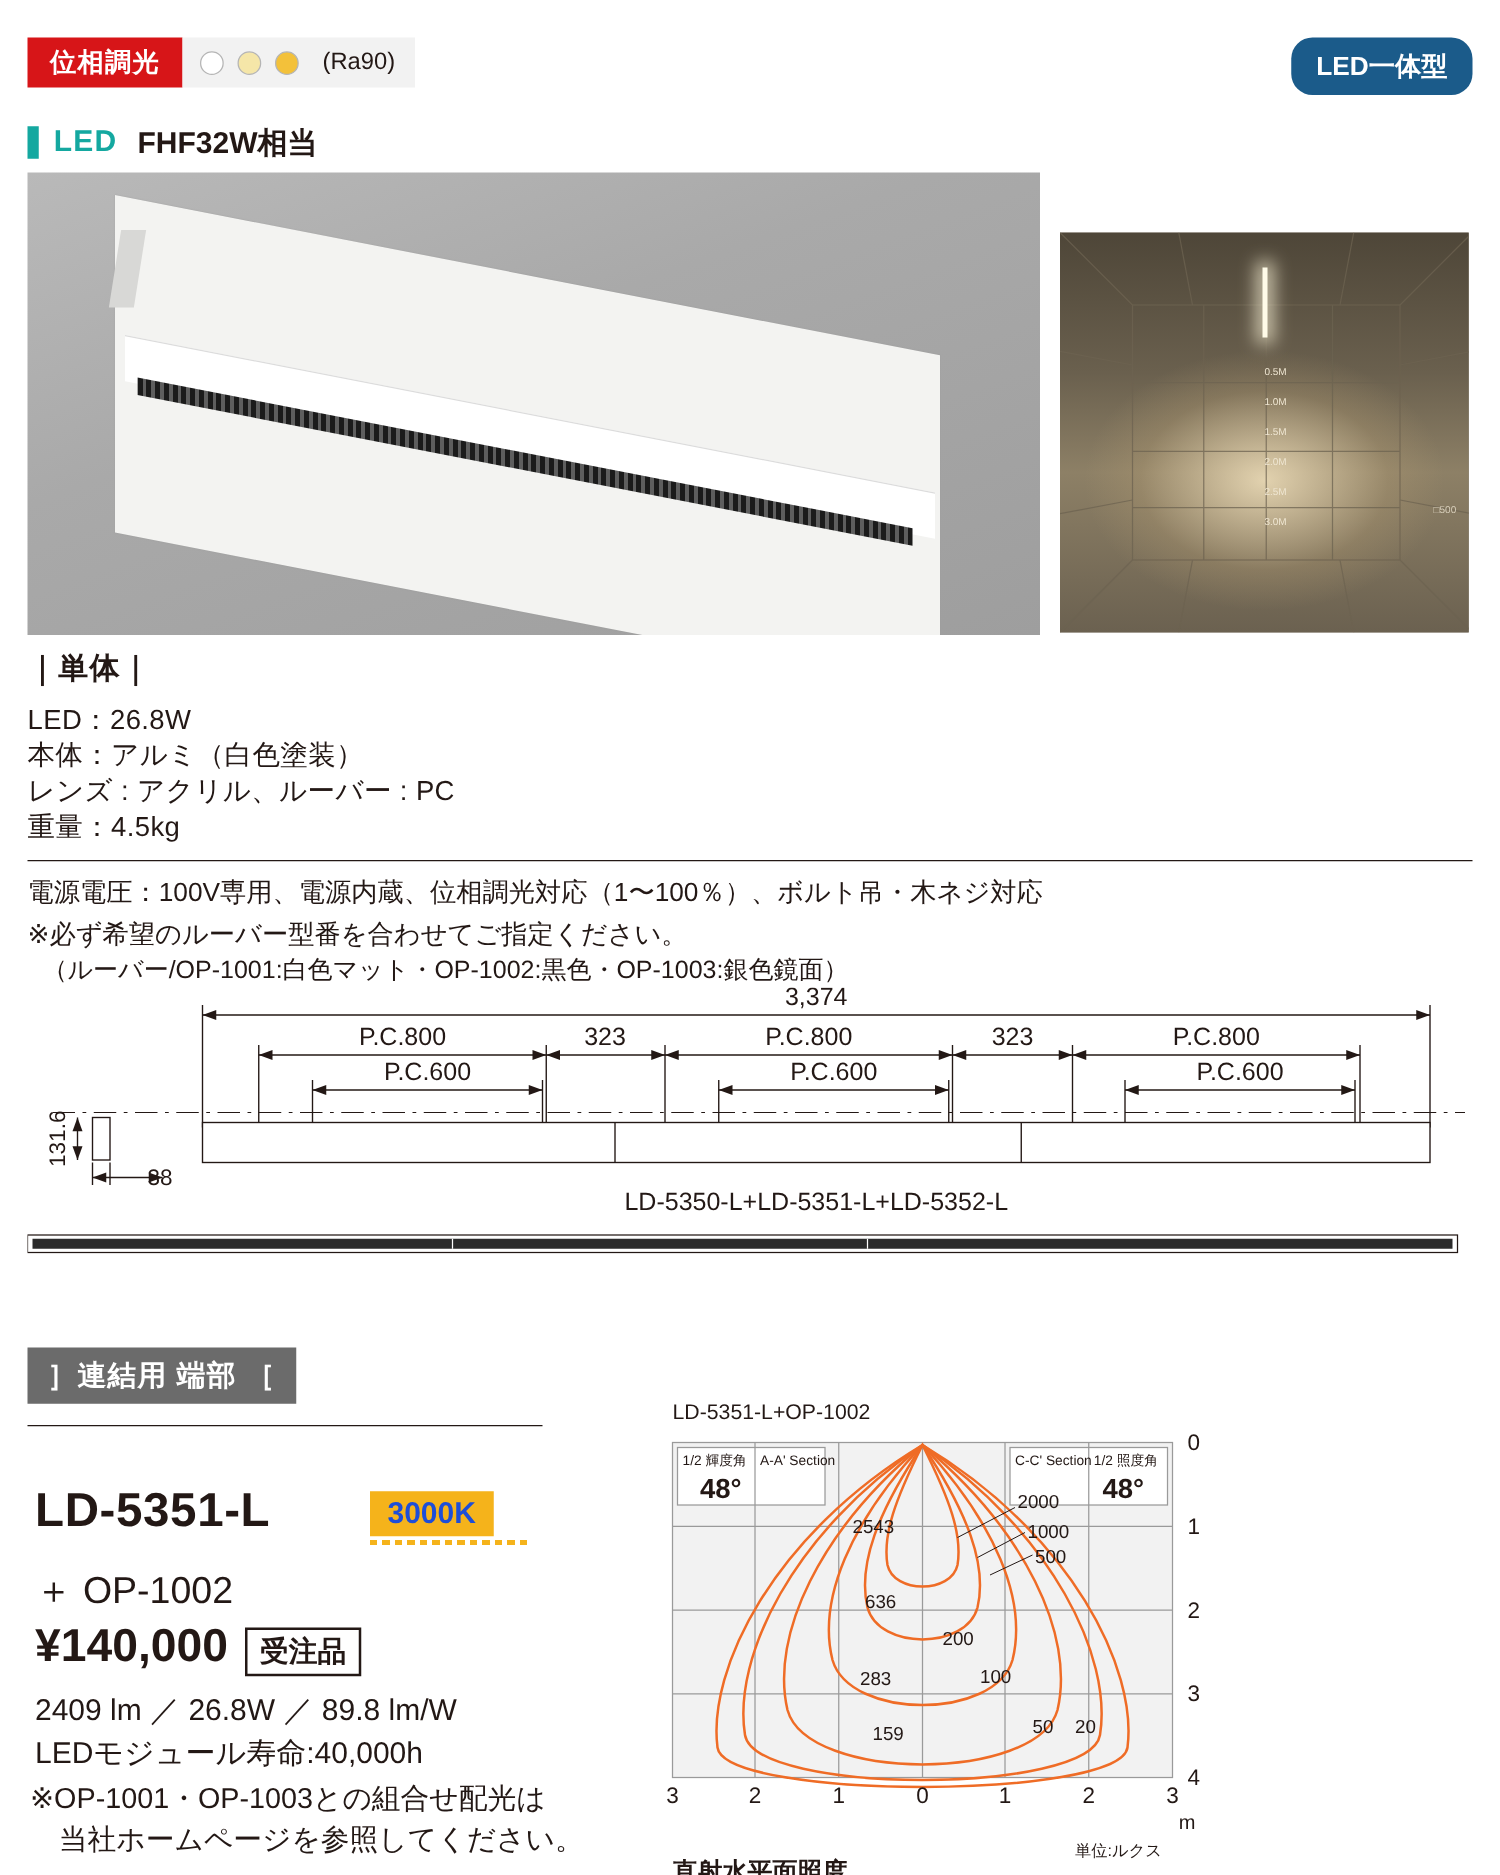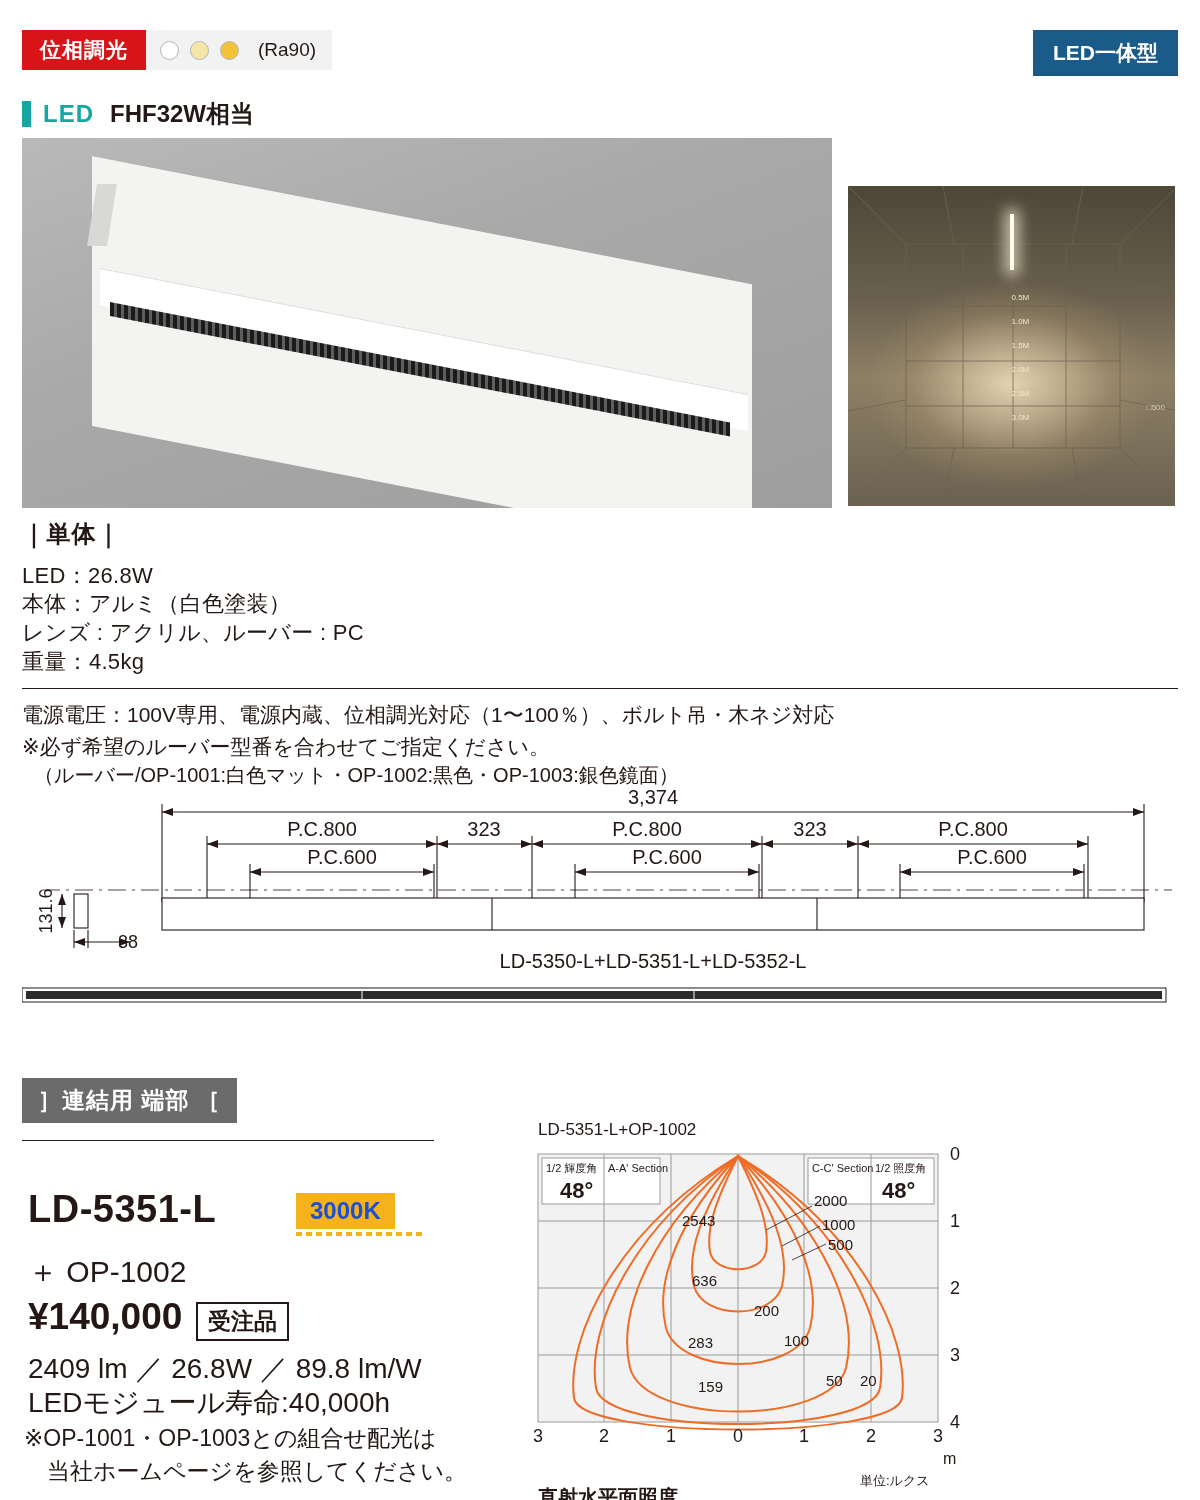--- a/index.html
+++ b/index.html
@@ -26,20 +26,21 @@
   .dot{width:17px;height:17px;border-radius:50%;display:inline-block;border:1px solid #b5b5b5;}
   .dot.w{background:#ffffff;}
   .dot.c{background:#f5e6a8;}
   .dot.y{background:#f3c13a;}
   .ra-text{margin-left:8px;font-size:19px;}
 
   .badge-led-type{
     position:absolute;right:22px;top:30px;
     background:#1b5b8a;color:#fff;font-size:21px;font-weight:bold;
     padding:9px 20px;
+    border-radius:17px;
   }
 
   
   .led-line{position:absolute;left:22px;top:98px;display:flex;align-items:center;}
   .led-bar{width:9px;height:26px;background:#14a8a0;margin-right:12px;}
   .led-word{color:#14a8a0;font-size:24px;font-weight:bold;letter-spacing:1px;}
   .led-equiv{font-size:24px;font-weight:bold;margin-left:16px;color:#231815;}
 
   
   .photo{
@@ -132,21 +133,21 @@
     position:absolute;left:28px;top:1252px;font-size:30px;font-weight:500;
   }
   .price{
     position:absolute;left:28px;top:1296px;font-size:37px;font-weight:bold;
   }
   .jyuchu{
     position:absolute;left:196px;top:1302px;border:2px solid #231815;
     font-size:23px;padding:2px 10px;font-weight:bold;
   }
   .lumen{
-    position:absolute;left:28px;top:1352px;font-size:28px;line-height:34px;
+    position:absolute;left:28px;top:1352px;font-size:24px;line-height:34px;
   }
   .footnote{
     position:absolute;left:24px;top:1422px;font-size:23px;line-height:33px;
   }
 
   
   .chart-wrap{position:absolute;left:530px;top:1120px;width:650px;height:370px;}
   .chart-title{position:absolute;left:8px;top:0px;font-size:17px;}
   .chart-wrap svg{position:absolute;left:0;top:20px;}
   .chart-xlabel{position:absolute;left:8px;top:364px;font-size:20px;font-weight:bold;}

